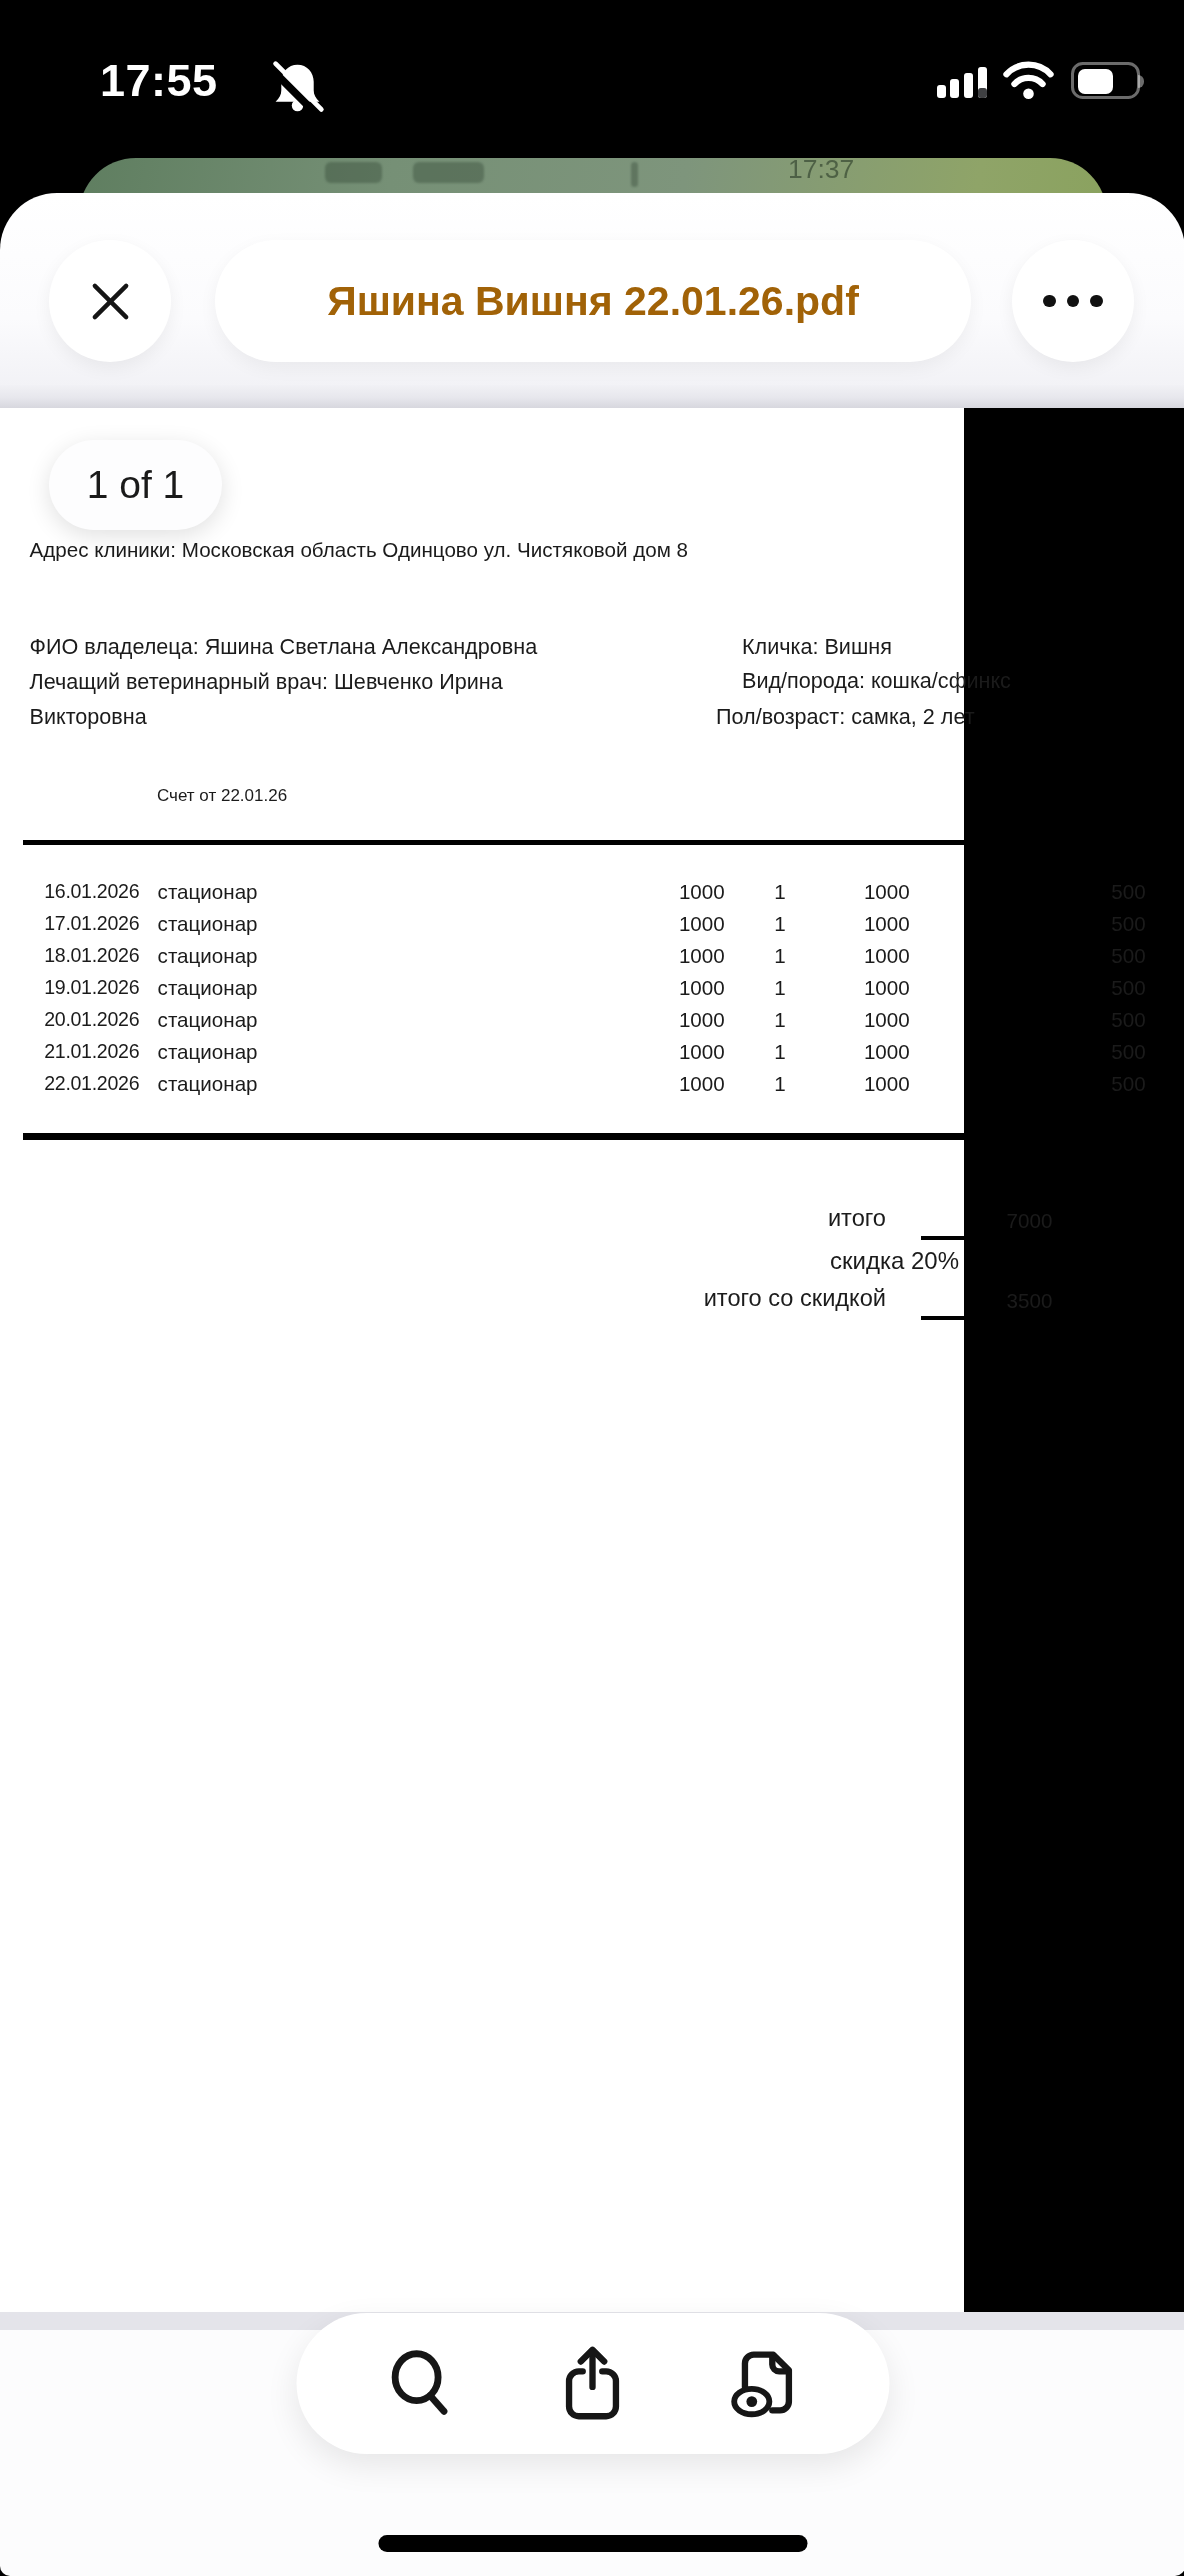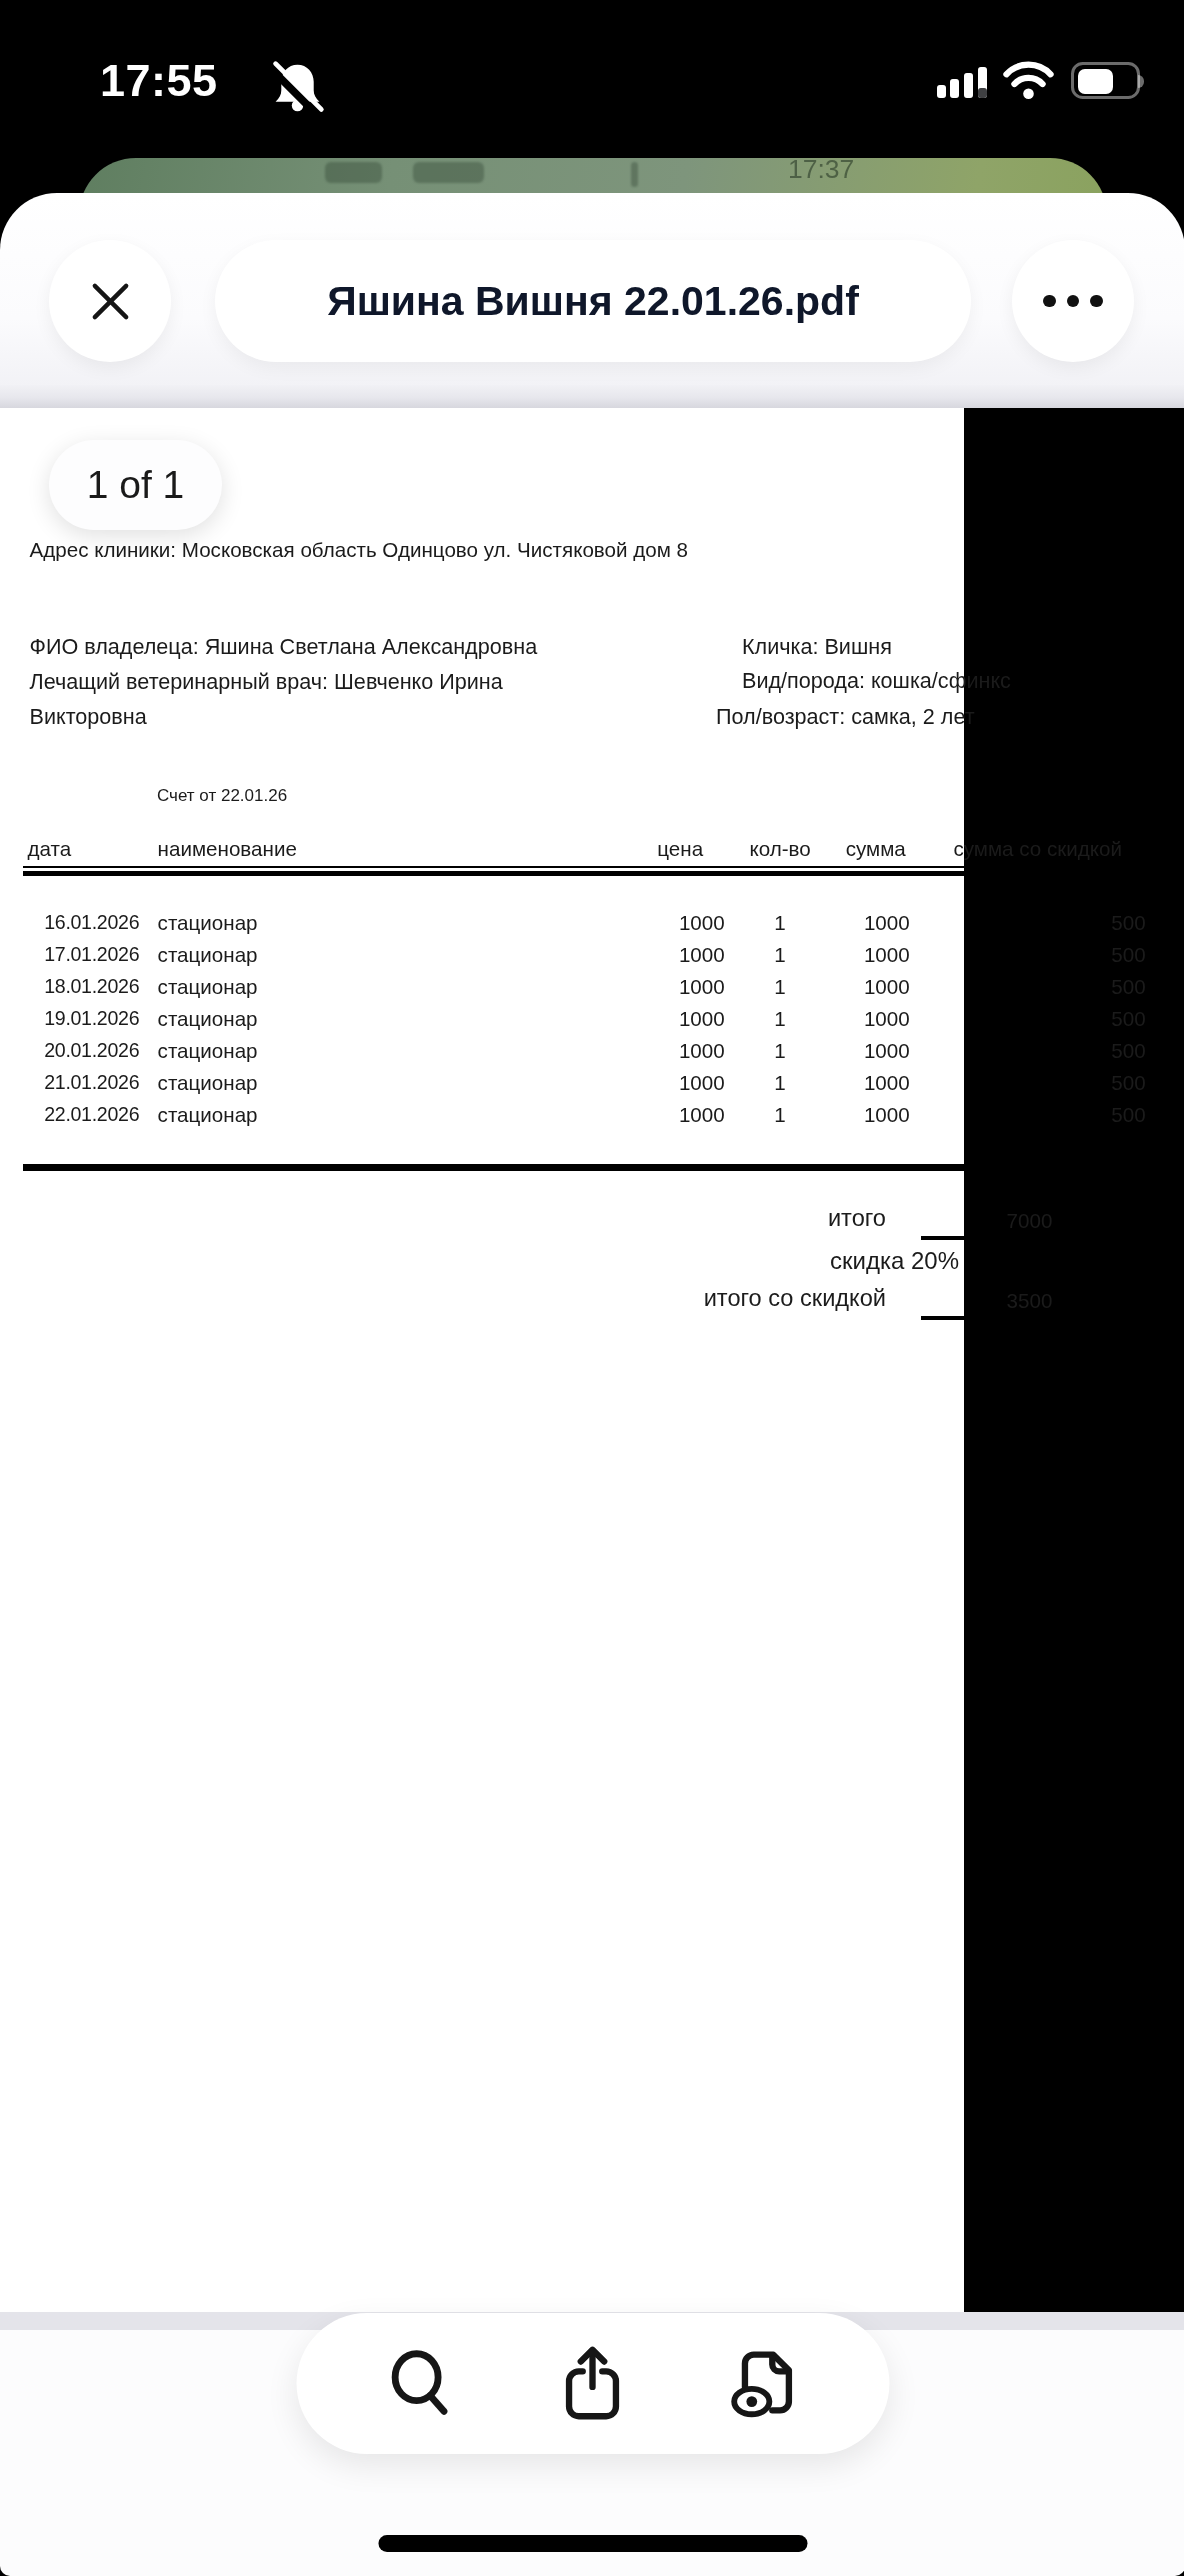--- a/index.html
+++ b/index.html
@@ -44,21 +44,21 @@
     display:flex;align-items:center;justify-content:center;
   }
   .close-btn{left:49px;}
   .more-btn{right:51px;}
   .dots{display:flex;gap:10.8px;}
   .dots i{width:12.8px;height:12.8px;border-radius:50%;background:#111;}
   .title-pill{
     position:absolute;left:215px;top:47px;width:756px;height:122px;border-radius:61px;
     background:#fff;box-shadow:0 5.9px 17.7px rgba(0,0,0,.05);
     display:flex;align-items:center;justify-content:center;
-    font-size:41px;font-weight:600;color:#0f172a;white-space:nowrap;
+    font-size:41px;font-weight:600;color:#a16207;white-space:nowrap;
   }
   .gap1{position:absolute;left:0;top:385px;width:1185px;height:22.6px;
     background:linear-gradient(#f1f1f5,#e7e7ed 55%,#d7d7de);}
   
   .pdf-page{position:absolute;left:0;top:408px;width:964px;height:1904px;background:#fff;color:#1b1b1b;}
   .page-badge{
     position:absolute;left:49px;top:32px;width:173px;height:90px;border-radius:45px;
     background:#fdfdfe;box-shadow:0 5.9px 23.6px rgba(0,0,0,.12);
     display:flex;align-items:center;justify-content:center;
     font-size:39px;color:#1a1a1a;
@@ -164,28 +164,20 @@
     <div class="info" style="left:29.5px;top:261px;">Лечащий ветеринарный врач: Шевченко Ирина</div>
     <div class="info" style="left:29.5px;top:226px;">ФИО владелеца: Яшина Светлана Александровна</div>
     <div class="info" style="left:29.5px;top:296px;">Викторовна</div>
     <div class="info" style="left:742px;top:226px;">Кличка: Вишня</div>
     <div class="info" style="left:742px;top:260px;">Вид/порода: кошка/сфинкс</div>
     <div class="info" style="left:716px;top:296px;">Пол/возраст: самка, 2 лет</div>
 
     <div class="invoice-title">Счет от 22.01.26</div>
 
     <div class="invoice-table">
-      <div class="trow t-header">
-        <span class="h-date">дата</span>
-        <span>наименование</span>
-        <span class="h-price">цена</span>
-        <span class="c-qty">кол-во</span>
-        <span class="h-sum">сумма</span>
-        <span class="h-disc">сумма со скидкой</span>
-      </div>
       <div class="thick"></div>
       <div class="t-body">
         <div class="trow">
           <span class="r-date">16.01.2026</span>
           <span>стационар</span>
           <span class="r-price">1000</span>
           <span class="c-qty">1</span>
           <span class="r-sum">1000</span>
           <span class="r-disc">500</span>
         </div>

